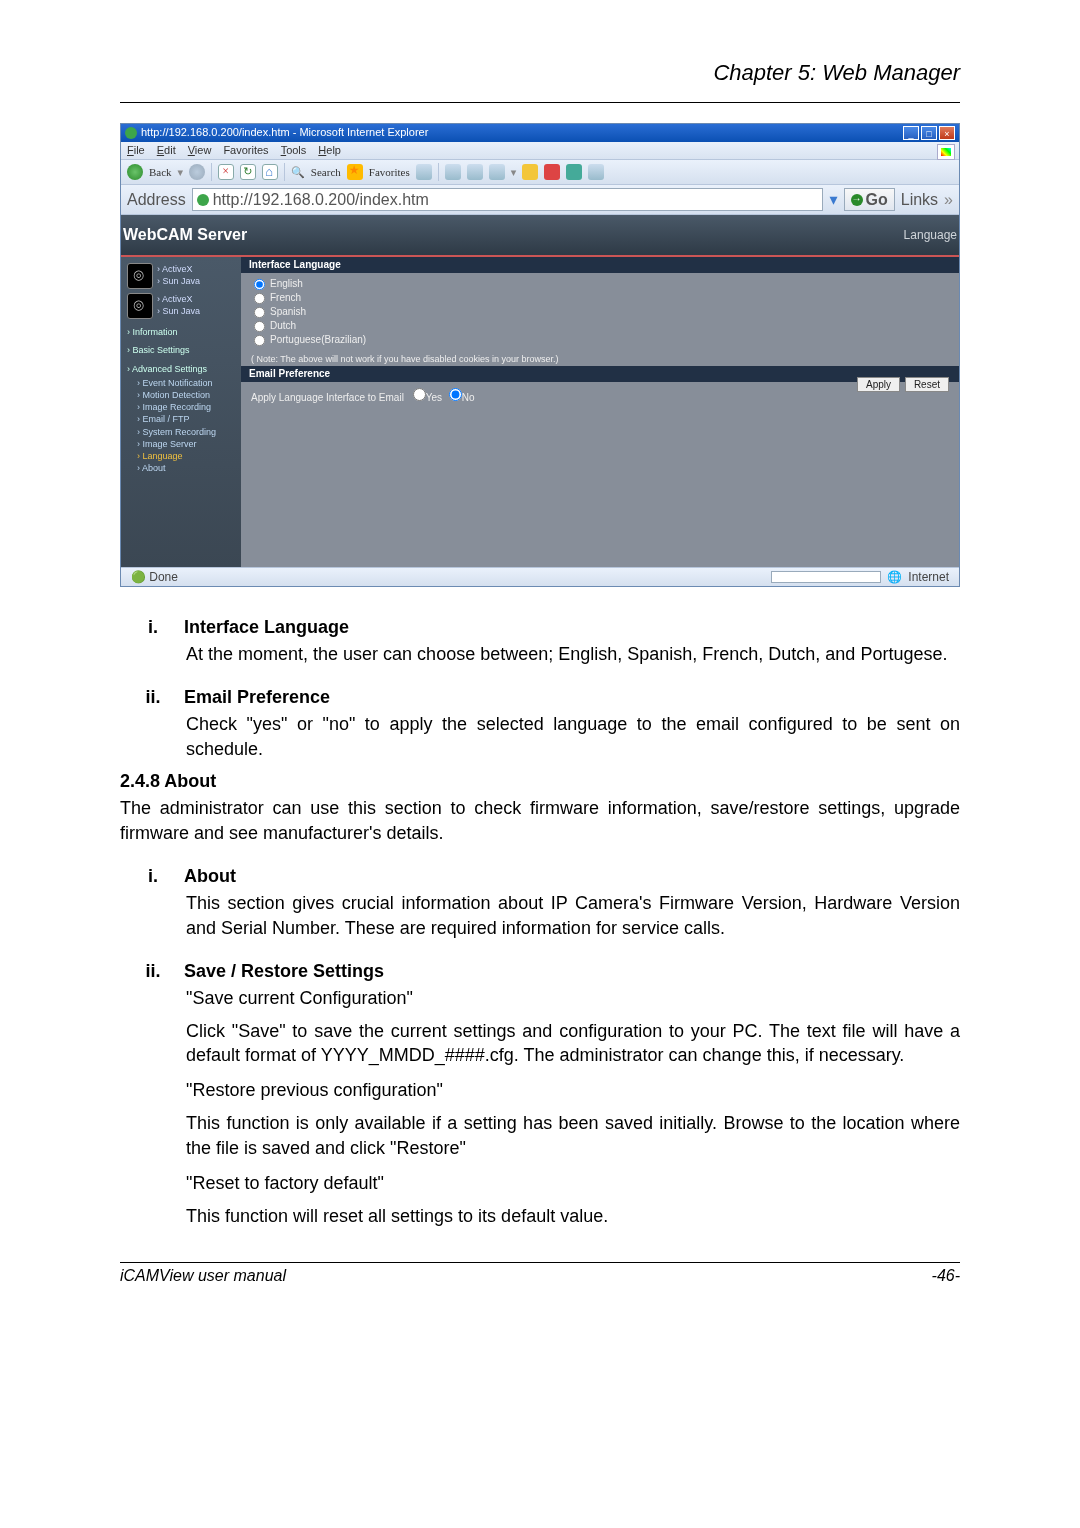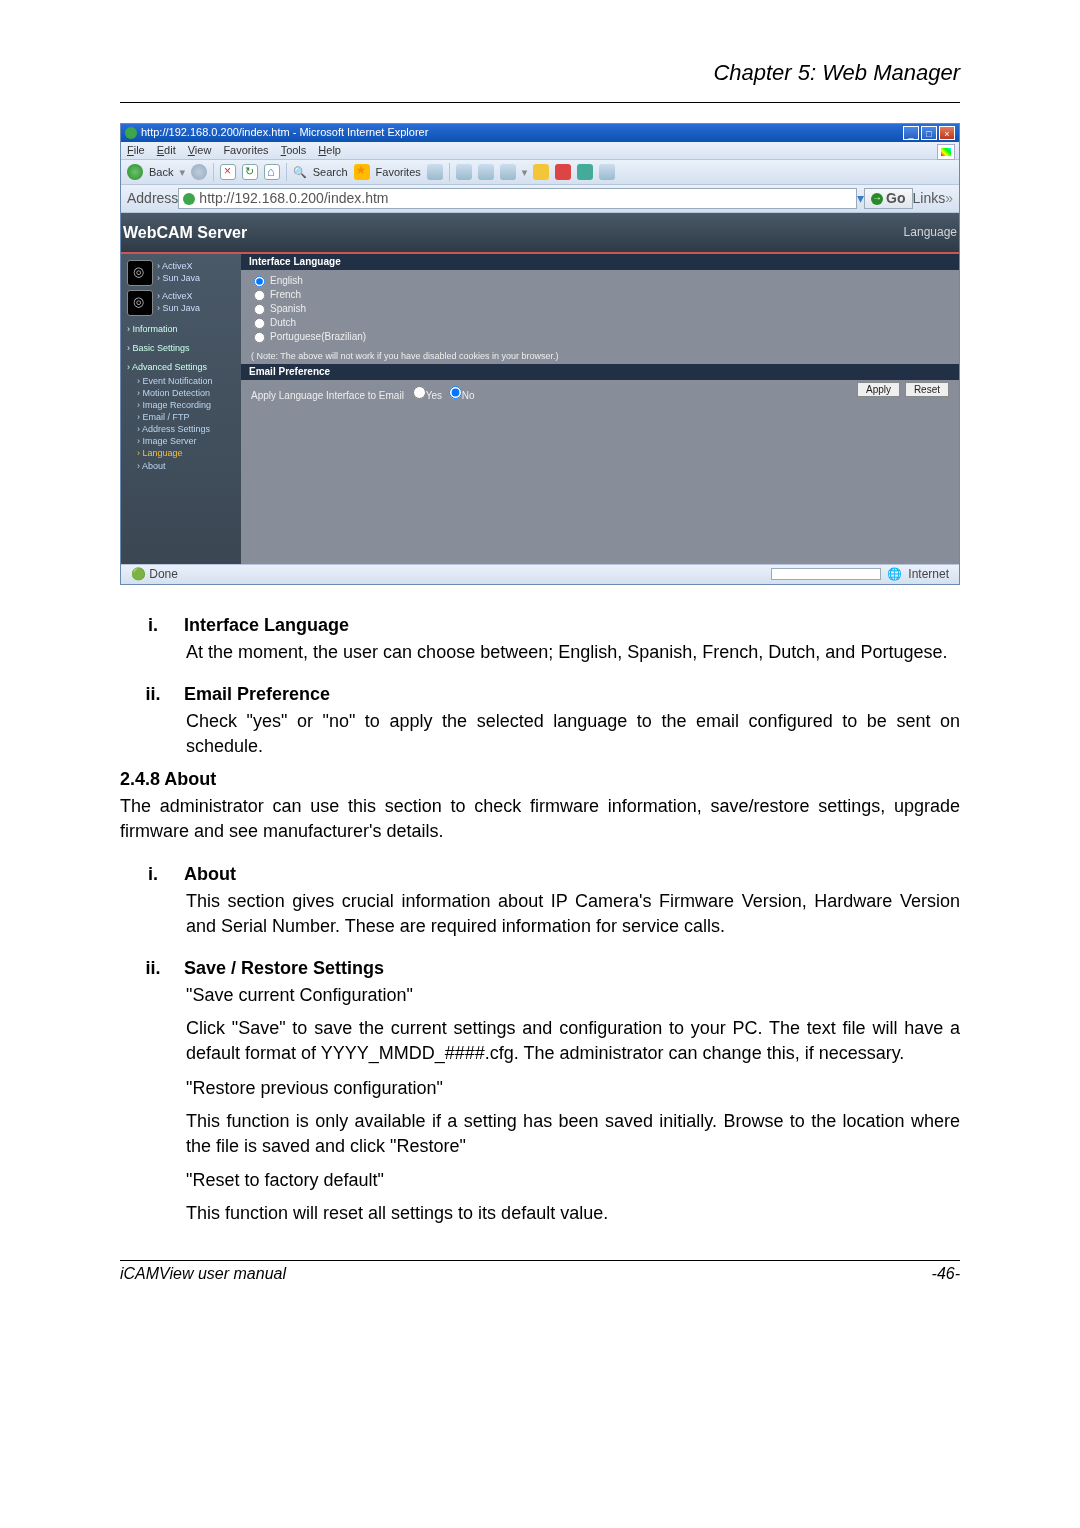--- a/index.html
+++ b/index.html
@@ -90,42 +90,44 @@
 
   .toolbar {
     background: linear-gradient(#eaf1fb,#d5e0ef);
     padding: 3px 6px;
     display: flex;
     align-items: center;
     gap: 6px;
     border-bottom: 1px solid #b7c6dc;
     font-size: 11px;
     color: #333;
+    font-family: Liberation Serif, serif;
   }
   .tb-icon { width: 16px; height: 16px; display:inline-block; border-radius:3px; }
   .i-back { background: radial-gradient(circle,#6ac36a,#2a8a2a); border-radius:50%; }
   .i-fwd { background: radial-gradient(circle,#bcd,#9ab); border-radius:50%; }
   .i-stop { background:#fff; border:1px solid #8aa; position:relative;}
   .i-stop::after{content:"×";position:absolute;top:-1px;left:3px;color:#c33;font-size:12px;}
   .i-refresh{ background:#fff; border:1px solid #8aa; position:relative;}
   .i-refresh::after{content:"↻";position:absolute;top:0;left:2px;color:#2a7a2a;font-size:11px;}
   .i-home{ background:#fff; border:1px solid #8aa; position:relative;}
   .i-home::after{content:"⌂";position:absolute;top:-1px;left:2px;color:#3a7ad0;font-size:13px;}
   .i-fav{ width:16px;height:16px;background:#fb0;border-radius:3px;display:inline-block;position:relative;}
   .i-fav::after{content:"★";position:absolute;top:-1px;left:2px;color:#f80;font-size:12px;}
   .i-generic{ width:16px;height:16px;background:linear-gradient(#cde,#9bc);border-radius:3px;display:inline-block;}
   .tb-divider{ width:1px;height:18px;background:#b7c6dc; }
 
   .addressbar {
     background: linear-gradient(#eaf1fb,#d5e0ef);
     padding: 3px 6px;
     display: flex;
     align-items: center;
+    gap: 6px;
     border-bottom: 1px solid #b7c6dc;
-    font-size: 14px;
+    font-size: 16px;
     color: #555;
   }
   .addr-input {
     flex: 1 1 auto;
     background: #fff;
     border: 1px solid #9ab;
     padding: 1px 4px;
     display: flex;
     align-items: center;
     gap: 4px;
@@ -194,21 +196,21 @@
     background: #213045;
     padding: 2px 8px;
     font-weight: bold;
     font-size: 10px;
   }
   .radio-list { padding: 4px 12px; }
   .radio-list label { display:block; margin:1px 0; color:#eee;}
   .radio-list input { margin-right: 4px; transform: scale(0.85); vertical-align: middle;}
   .note-line { padding: 2px 10px; color:#eee; font-size:9px; }
   .question-line { padding: 6px 10px; color:#eee;}
-  .btn-row { position:absolute; right:10px; top:128px; }
+  .btn-row { position:absolute; right:10px; top:120px; }
   .mini-btn {
     font-size: 10px;
     padding: 1px 8px;
     background:#efefef;
     border: 1px solid #888;
     color:#222;
     margin-left: 2px;
   }
 
   .statusbar {
@@ -370,21 +372,21 @@
           <div class="side-section">
             <div class="side-head">Basic Settings</div>
           </div>
           <div class="side-section">
             <div class="side-head">Advanced Settings</div>
             <div class="sub-list">
               <div>Event Notification</div>
               <div>Motion Detection</div>
               <div>Image Recording</div>
               <div>Email / FTP</div>
-              <div>Address Settings</div>
+              <div>System Recording</div>
               <div>Image Server</div>
               <div class="sub-active">Language</div>
               <div>About</div>
             </div>
           </div>
         </div>
 
         <div class="main-pane">
           <div class="sec-bar">Interface Language</div>
           <div class="radio-list">

